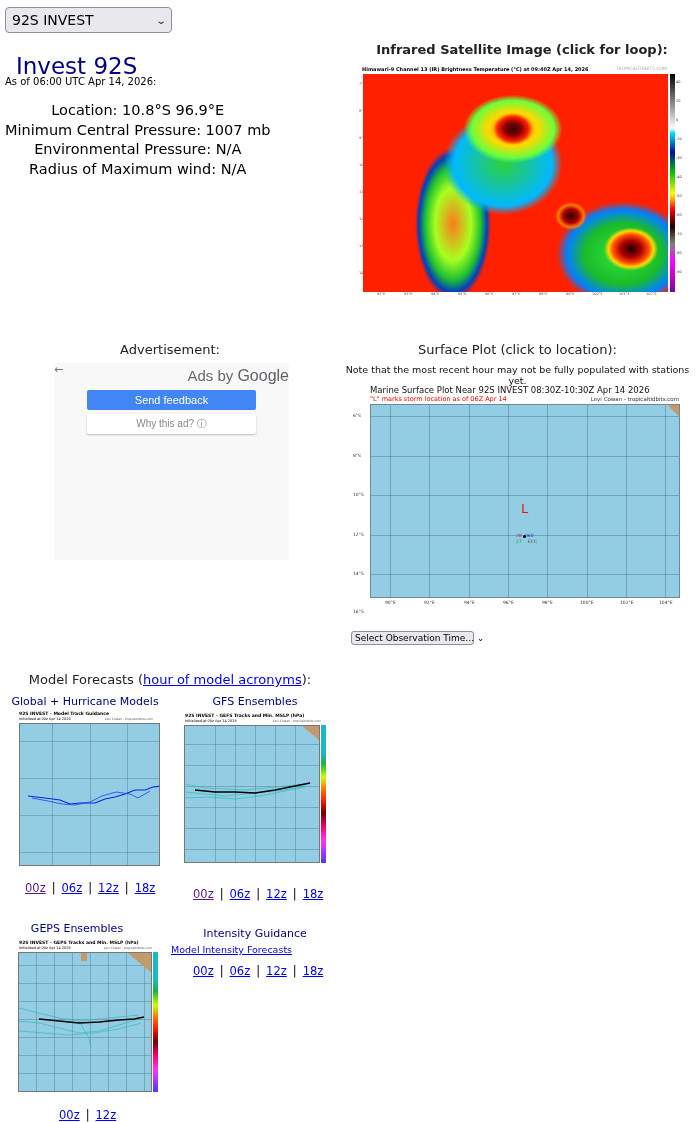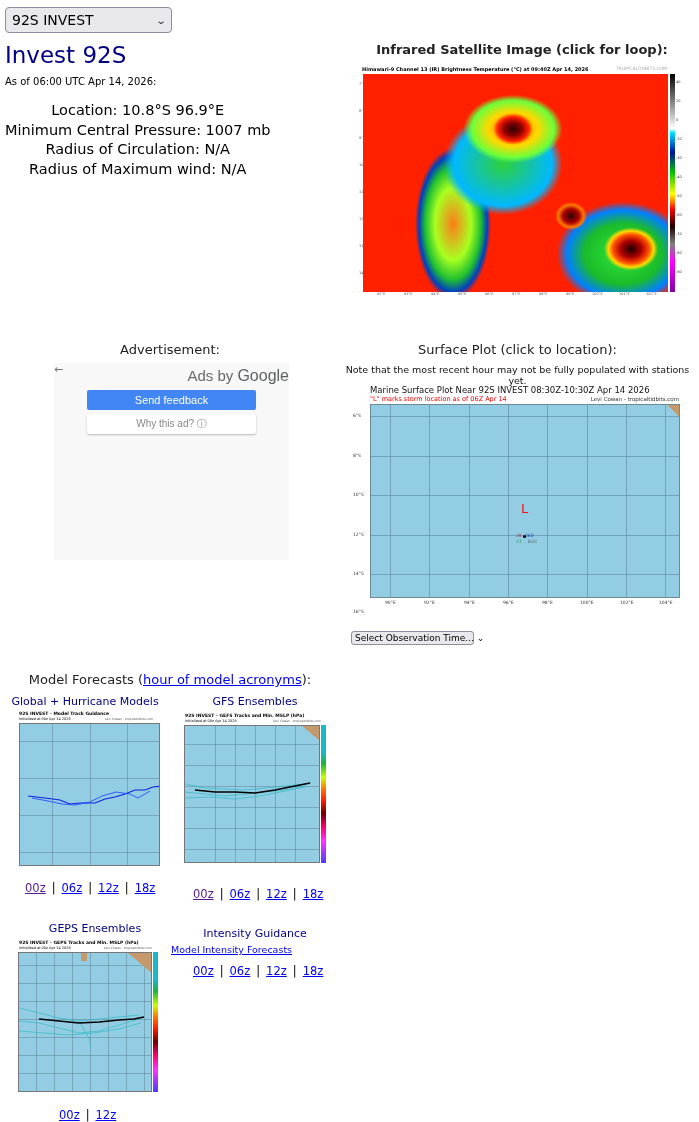--- a/index.html
+++ b/index.html
@@ -14,21 +14,21 @@
 
     
     .storm-select {
       left: 5px; top: 7px; width: 167px; height: 26px;
       background: #e9e9ed; border: 1px solid #8f8f9d; border-radius: 4px;
       font-size: 14px; padding: 3px 6px; display: flex; align-items: center; justify-content: space-between;
       font-family: "DejaVu Sans", sans-serif;
     }
     .storm-select .chev { font-size: 10px; color: #333; transform: scaleX(1.4); }
 
-    .storm-title { left: 5px; top: 42px; font-size: 23px; color: #000080; font-weight: normal; margin: 0; }
+    .storm-title { left: 5px; top: 42px; font-size: 23px; color: #000080; font-weight: normal; margin: 11px; }
     .asof { left: 5px; top: 76px; font-size: 10px; }
     .info { left: 5px; top: 101px; font-size: 14.5px; line-height: 19.5px; }
     .info div { white-space: nowrap; text-align: center; }
 
     .section-title { font-size: 13px; text-align: center; color: #222; }
 
     
     .sat-title { left: 352px; top: 42px; width: 340px; font-weight: bold; }
     .sat-img { left: 360px; top: 66px; width: 325px; height: 229px; background: #fff; }
     .sat-header { position: absolute; left: 2px; top: 0; font-size: 5px; font-weight: bold; white-space: nowrap; }
@@ -98,21 +98,21 @@
       left: 351px; top: 631px; width: 123px; height: 14px;
       background: #e9e9ed; border: 1px solid #8f8f9d; border-radius: 3px;
       font-size: 9px; padding: 0 3px; line-height: 12px; white-space: nowrap;
     }
 
     
     .models-title { left: 0; top: 672px; width: 340px; font-size: 13px; text-align: center; color: #222; }
     .sub-title { font-size: 11px; color: #000080; text-align: center; }
     .global-title { left: 10px; top: 695px; width: 150px; }
     .gefs-title { left: 175px; top: 695px; width: 160px; }
-    .geps-title { left: 20px; top: 922px; width: 150px; }
+    .geps-title { left: 2px; top: 922px; width: 150px; }
     .int-title { left: 175px; top: 927px; width: 160px; }
 
     .plot { background: #fff; }
     .plot .ph { position: absolute; left: 4px; top: 0; font-size: 4.5px; font-weight: bold; white-space: nowrap; }
     .plot .ps { position: absolute; left: 4px; top: 6px; font-size: 3.5px; white-space: nowrap; }
     .plot .pc { position: absolute; right: 10px; top: 6px; font-size: 3px; color: #555; white-space: nowrap; }
     .plot .pm { position: absolute; background: #93cde3; border: 1px solid #777; overflow: hidden; }
     .plot .pm .gv { position: absolute; top: 0; bottom: 0; width: 1px; background: rgba(80,110,130,0.4); }
     .plot .pm .gh { position: absolute; left: 0; right: 0; height: 1px; background: rgba(80,110,130,0.4); }
     .pcbar {
@@ -140,21 +140,21 @@
 <div class="abs storm-select">
   <span>92S INVEST</span>
   <span class="chev">⌄</span>
 </div>
 
 <h1 class="abs storm-title">Invest 92S</h1>
 <div class="abs asof">As of 06:00 UTC Apr 14, 2026:</div>
 <div class="abs info">
   <div>Location: 10.8°S 96.9°E</div>
   <div>Minimum Central Pressure: 1007 mb</div>
-  <div>Radius of Circulation: N/A</div>
+  <div>Environmental Pressure: N/A</div>
   <div>Radius of Maximum wind: N/A</div>
 </div>
 
 <div class="abs section-title sat-title">Infrared Satellite Image (click for loop):</div>
 <div class="abs sat-img">
   <div class="sat-header">Himawari-9 Channel 13 (IR) Brightness Temperature (°C) at 09:40Z Apr 14, 2026</div>
   <div class="sat-credit">TROPICALTIDBITS.COM</div>
   <div class="sat-lat">
     <span style="top:8px">7°S</span>
     <span style="top:35px">8°S</span>

